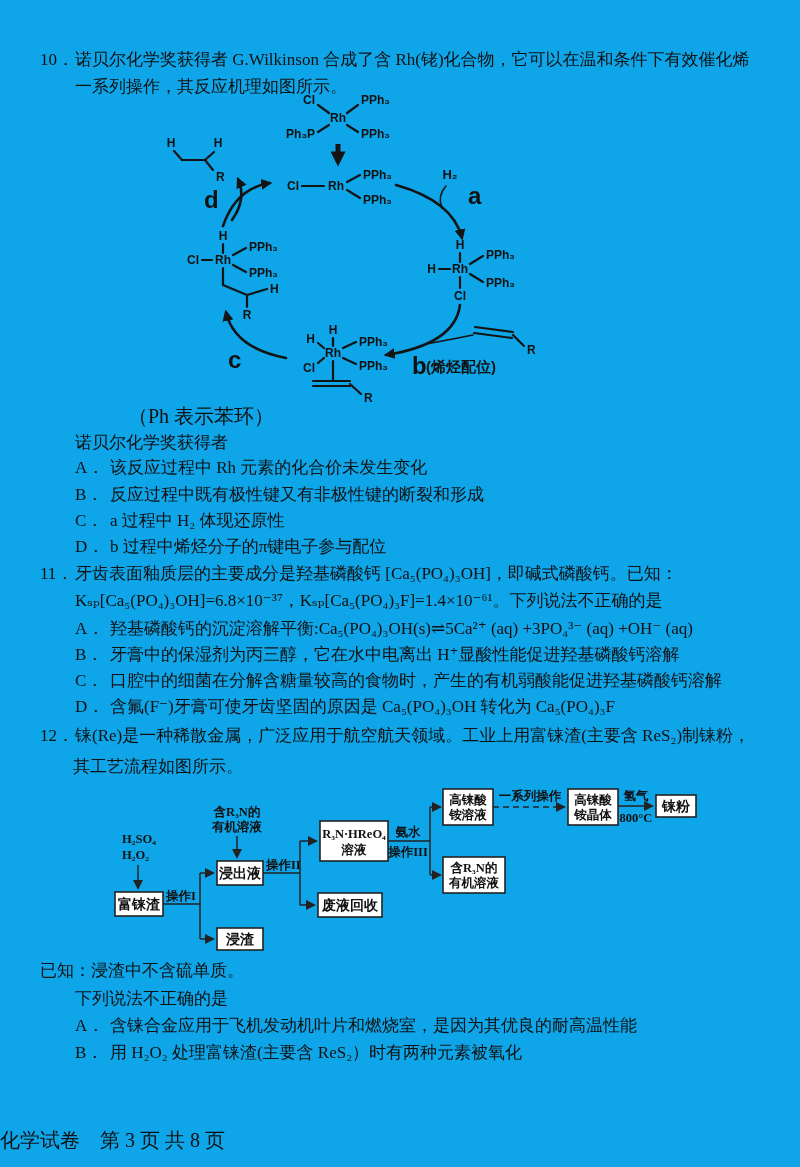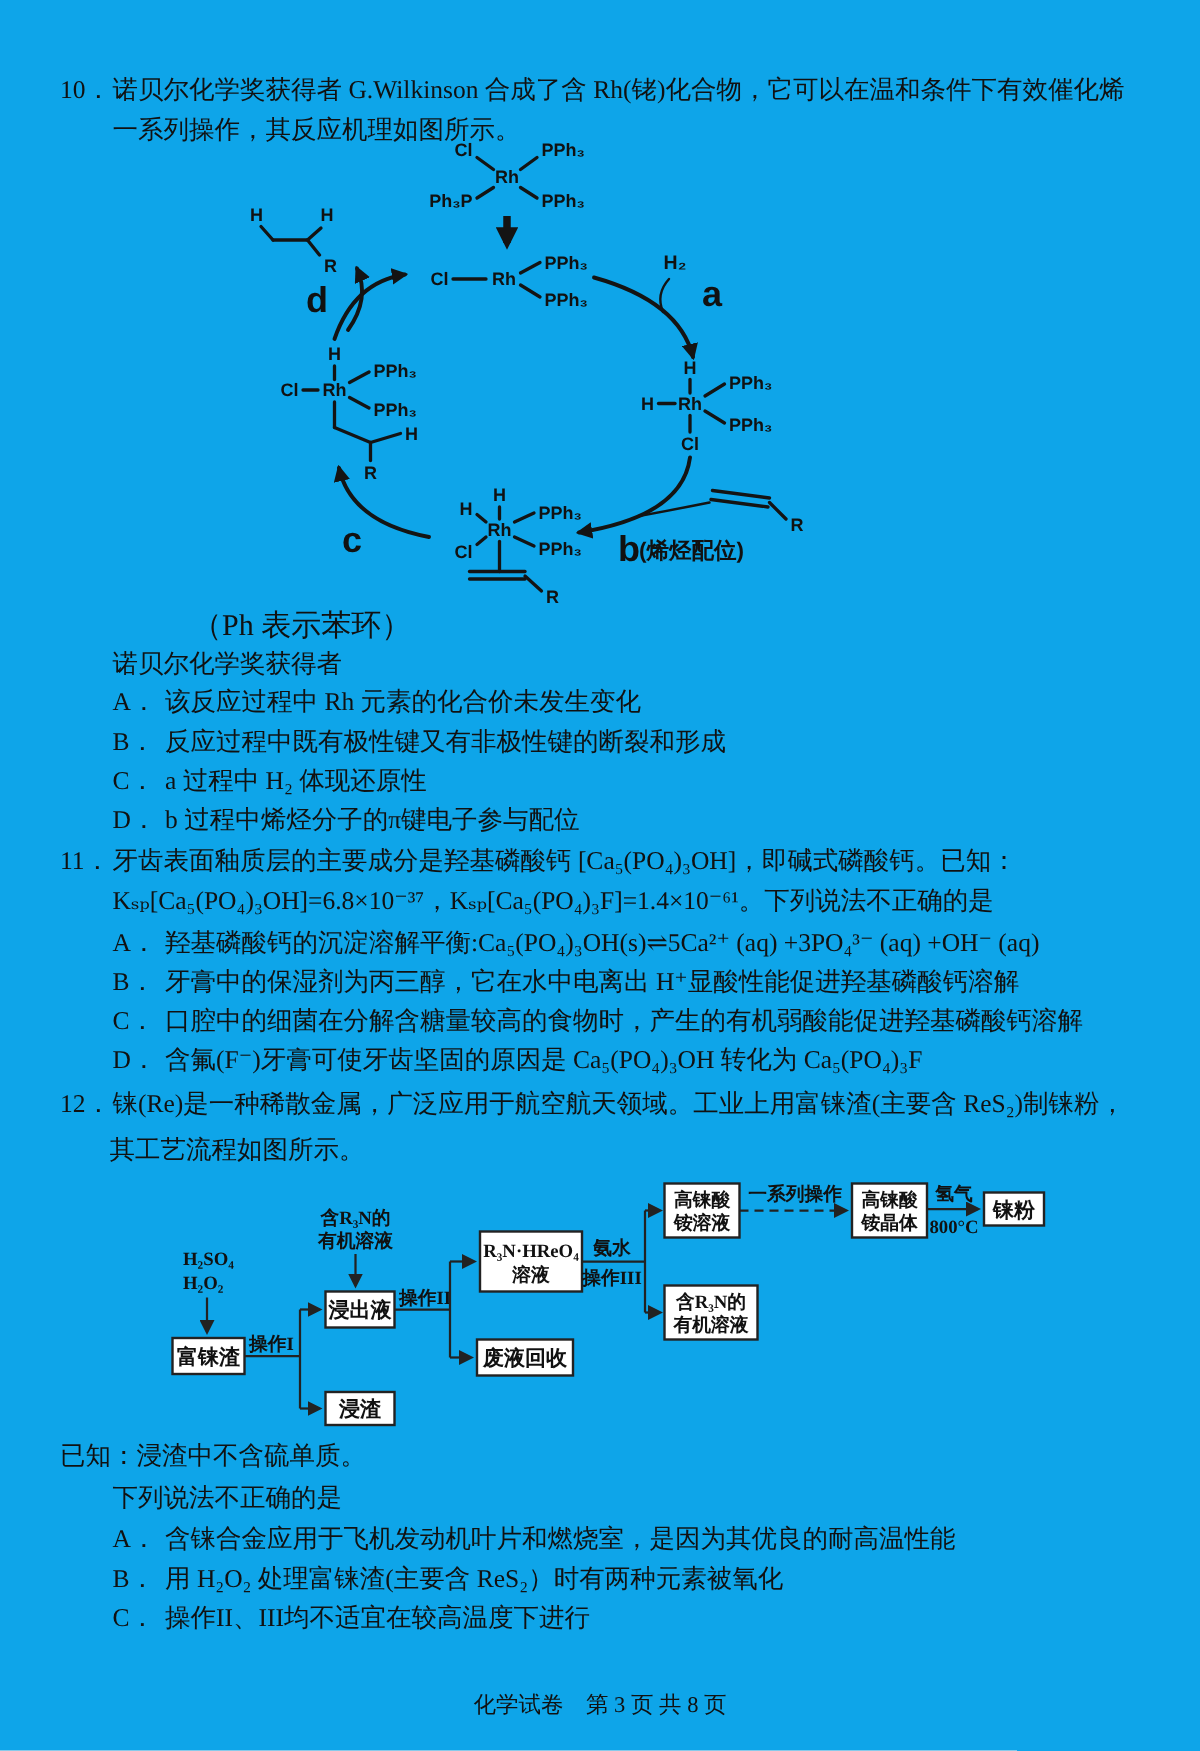--- a/index.html
+++ b/index.html
@@ -1,21 +1,21 @@
 <!DOCTYPE html>
 <html><head>
 <meta charset="utf-8">
 <style>
   html,body{margin:0;padding:0;background:#e8e8e8;}
   .page{position:relative;width:800px;height:1167px;background:#0ea5e9;overflow:hidden;
         font-family:"Liberation Serif","DejaVu Serif",serif;color:#111;}
   .t{position:absolute;font-size:17px;line-height:1.25;white-space:nowrap;color:#111;}
   .qnum{display:inline-block;width:35px;}
   .olab{display:inline-block;width:35px;}
-  .footer{position:absolute;left:0;right:0;top:1127px;text-align:center;font-size:15px;color:#111;}
+  .footer{position:absolute;left:0;right:0;top:1127px;font-size:20px;color:#111;}
   .caption{position:absolute;left:128px;top:403px;width:560px;text-align:left;font-size:20px;color:#111;}
   
   svg{overflow:visible;}
   .bond{stroke:#141414;stroke-width:2.2;fill:none;stroke-linecap:round;}
   .bondthin{stroke:#141414;stroke-width:1.6;fill:none;stroke-linecap:round;}
   .arrow{stroke:#141414;stroke-width:2.6;fill:none;stroke-linecap:round;}
   .atom{font-family:"Liberation Sans","DejaVu Sans",sans-serif;font-weight:bold;font-size:12px;fill:#111;}
   .lblbig{font-family:"Liberation Sans","DejaVu Sans",sans-serif;font-weight:bold;font-size:24px;fill:#111;}
   .lblcn{font-family:"Liberation Sans","DejaVu Sans",sans-serif;font-weight:bold;font-size:15px;fill:#111;}
   .lblh2{font-family:"Liberation Sans","DejaVu Sans",sans-serif;font-weight:bold;font-size:13px;fill:#111;}
@@ -280,16 +280,15 @@
     <g>
       <rect class="fbox" x="556" y="10" width="40" height="22"></rect>
       <text class="ftxt mid" x="576" y="26">铼粉</text>
     </g>
   </svg>
 
   <div class="t" style="left:40px;top:960px">已知：浸渣中不含硫单质。</div>
   <div class="t" style="left:75px;top:988px">下列说法不正确的是</div>
   <div class="t" style="left:75px;top:1015px"><span class="olab">A．</span><span>含铼合金应用于飞机发动机叶片和燃烧室，是因为其优良的耐高温性能</span></div>
   <div class="t" style="left:75px;top:1042px"><span class="olab">B．</span><span>用 H₂O₂ 处理富铼渣(主要含 ReS₂）时有两种元素被氧化</span></div>
-  <div class="t" style="left:75px;top:1068px"><span class="olab">C．</span><span>操作II、III均不适宜在较高温度下进行</span></div>
 
   <div class="footer">化学试卷　第 3 页 共 8 页</div>
 </div>
 
 </body></html>

